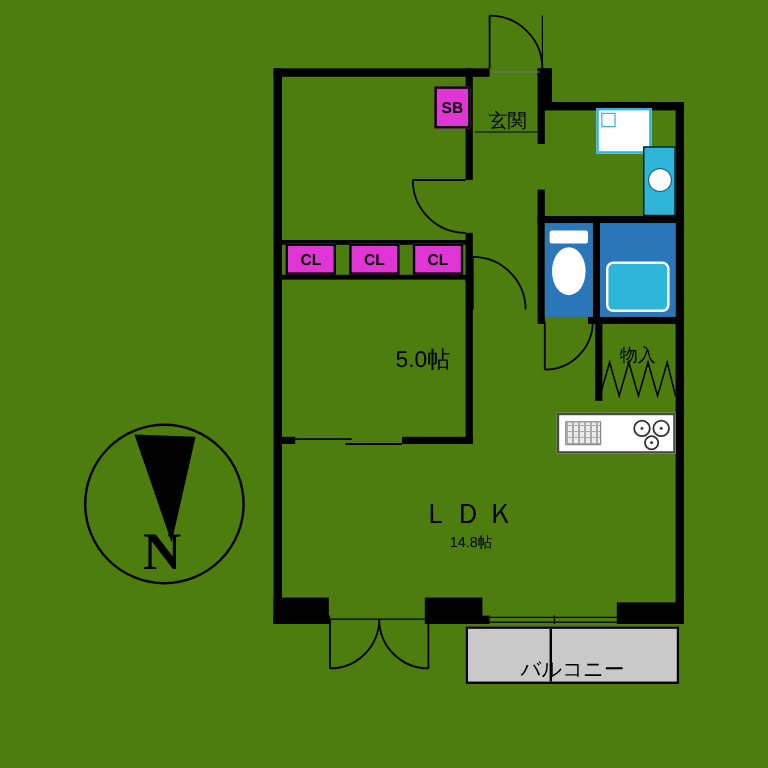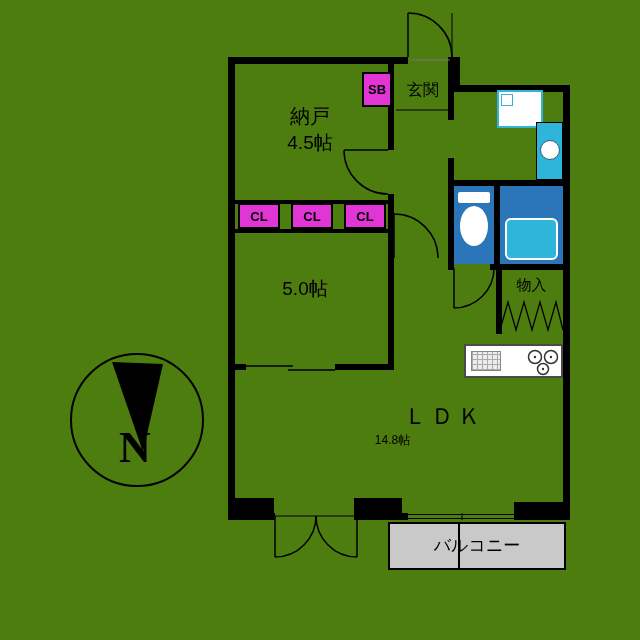--- a/index.html
+++ b/index.html
@@ -1,20 +1,20 @@
 <!DOCTYPE html>
 <html style="--wall: #000000; --accent_magenta: #e135d6; --fixture_cyan: #2fb4da; --fixture_blue: #2b76b8; --balcony_gray: #c9c9c9; --counter_border: #4a4a4a;"><head>
 <meta charset="utf-8">
 <style>
   html,body{margin:0;padding:0;background:#fff;}
   .stage{position:relative;width:640px;height:640px;background:#4d7c0f;overflow:hidden;
          font-family:"Liberation Sans",sans-serif;color:#000;}
   .abs{position:absolute;}
   i.w{position:absolute;display:block;background:var(--wall,#000);}
-  .lbl{position:absolute;text-align:center;color:#000;line-height:1.35;}
+  .lbl{position:absolute;text-align:center;color:#000;line-height:1.35;margin-top:12px;}
   .magbox{position:absolute;background:var(--accent_magenta,#e135d6);border:2px solid #000;
           display:flex;align-items:center;justify-content:center;font-size:13px;font-weight:bold;color:#000;box-sizing:border-box;}
   .cyanbox{position:absolute;background:var(--fixture_cyan,#2fb4da);box-sizing:border-box;}
   .bluebox{position:absolute;background:var(--fixture_blue,#2b76b8);box-sizing:border-box;}
   svg.overlay{position:absolute;left:0;top:0;pointer-events:none;}
 </style>
 </head>
 <body>
 
 <div class="stage">
@@ -74,33 +74,29 @@
   <div class="abs" style="left:464px;top:344px;width:99px;height:34px;background:#fff;border:2px solid var(--counter_border);box-sizing:border-box;">
     <div class="abs" style="left:5px;top:5px;width:30px;height:20px;background-color:#ececec;border:1px solid #888;box-sizing:border-box;
                 background-image:repeating-linear-gradient(0deg,#aaa 0 1px,transparent 1px 5px),repeating-linear-gradient(90deg,#aaa 0 1px,transparent 1px 5px);"></div>
   </div>
 
   <div class="abs" style="left:388px;top:522px;width:178px;height:48px;background:var(--balcony_gray);border:2px solid #000;box-sizing:border-box;">
     <div class="lbl" style="left:0;top:11px;width:100%;font-size:17px;">バルコニー</div>
     <div class="abs" style="left:68px;top:0;width:2px;height:44px;background:#000;"></div>
   </div>
 
-  <div class="lbl" style="left:240px;top:103px;width:140px;font-size:20px;">
-    <div>納戸</div>
-    <div style="font-size:19px;">4.5帖</div>
-  </div>
 
   <div class="lbl" style="left:394px;top:79px;width:58px;font-size:16px;">玄関</div>
 
   <div class="lbl" style="left:235px;top:276px;width:140px;font-size:20px;">
-    <div style="font-size:19px;">5.0帖</div>
+    <div style="font-size:19px;text-align:right;">5.0帖</div>
   </div>
 
   <div class="lbl" style="left:300px;top:401px;width:185px;font-size:23px;">
-    <div style="letter-spacing:4px;text-align:right;">ＬＤＫ</div>
+    <div style="letter-spacing:4px;">ＬＤＫ</div>
     <div style="font-size:12px;">14.8帖</div>
   </div>
 
   <div class="lbl" style="left:500px;top:275px;width:63px;font-size:15px;">物入</div>
 
   <div class="abs" style="left:70px;top:353px;width:134px;height:134px;border:2.5px solid #000;border-radius:50%;box-sizing:border-box;"></div>
   <div class="lbl" style="left:103px;top:424px;width:64px;font-size:44px;font-weight:bold;font-family:'Liberation Serif',serif;line-height:1.1;">N</div>
 
   <svg class="overlay" width="640" height="640" viewBox="0 0 640 640">
 

